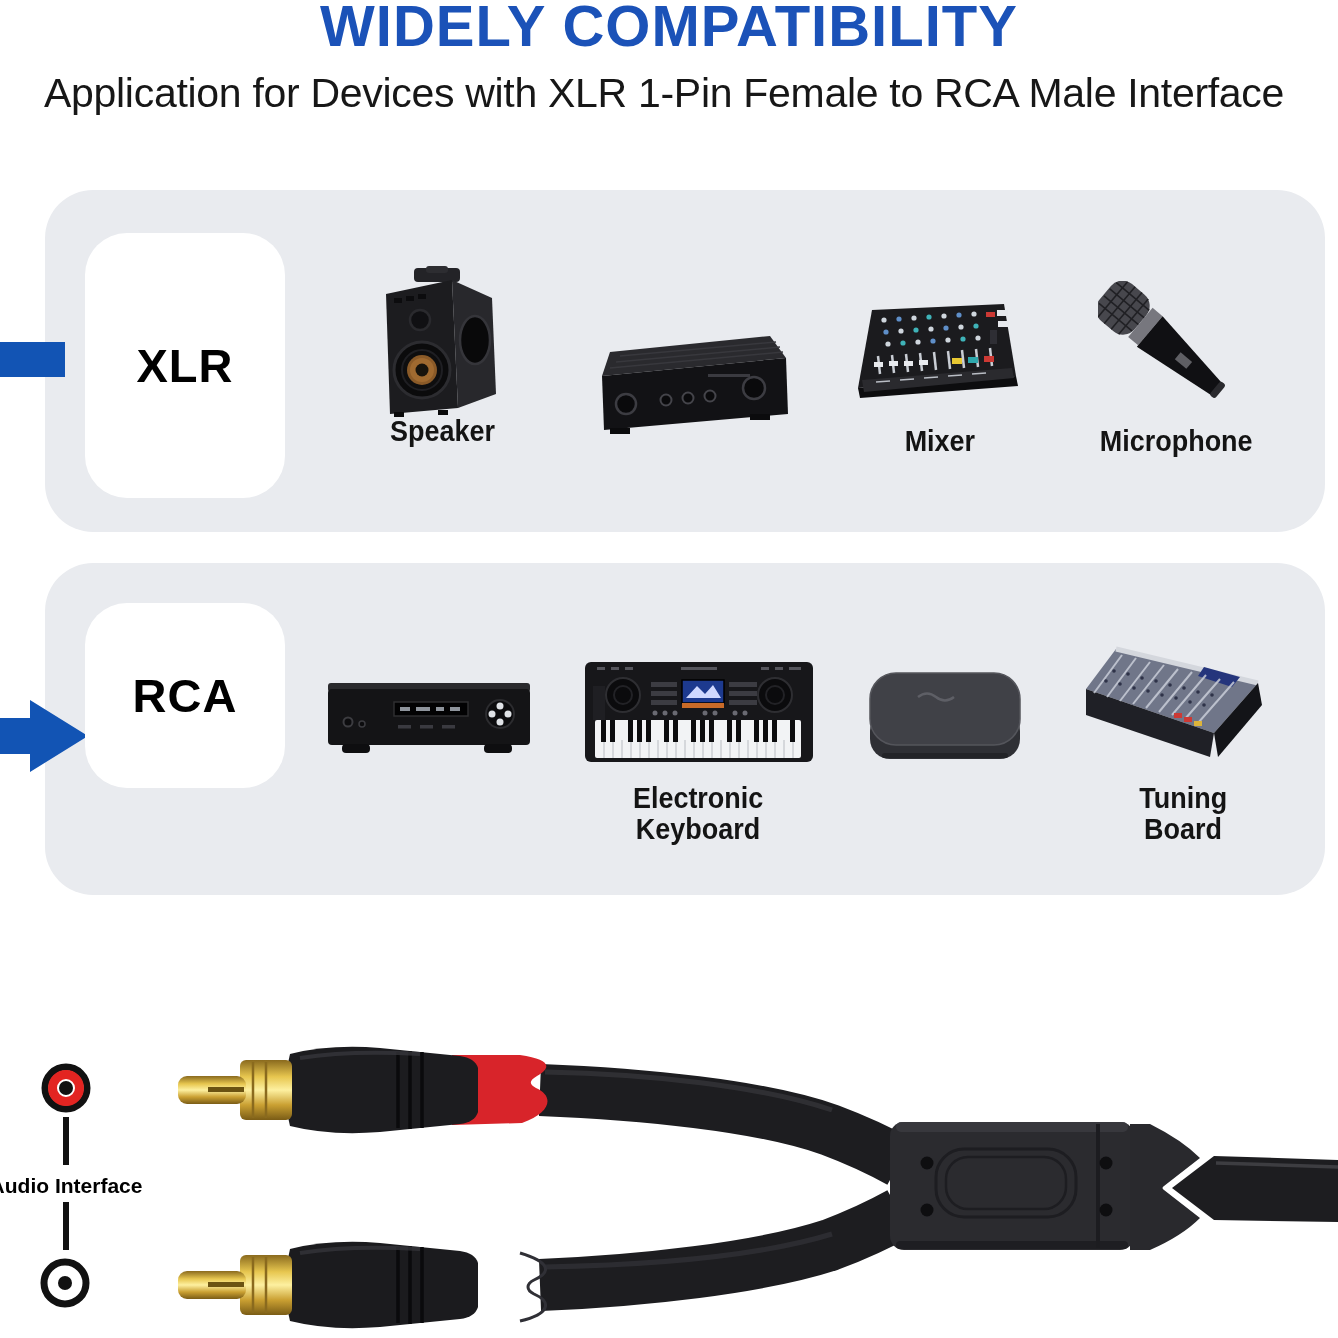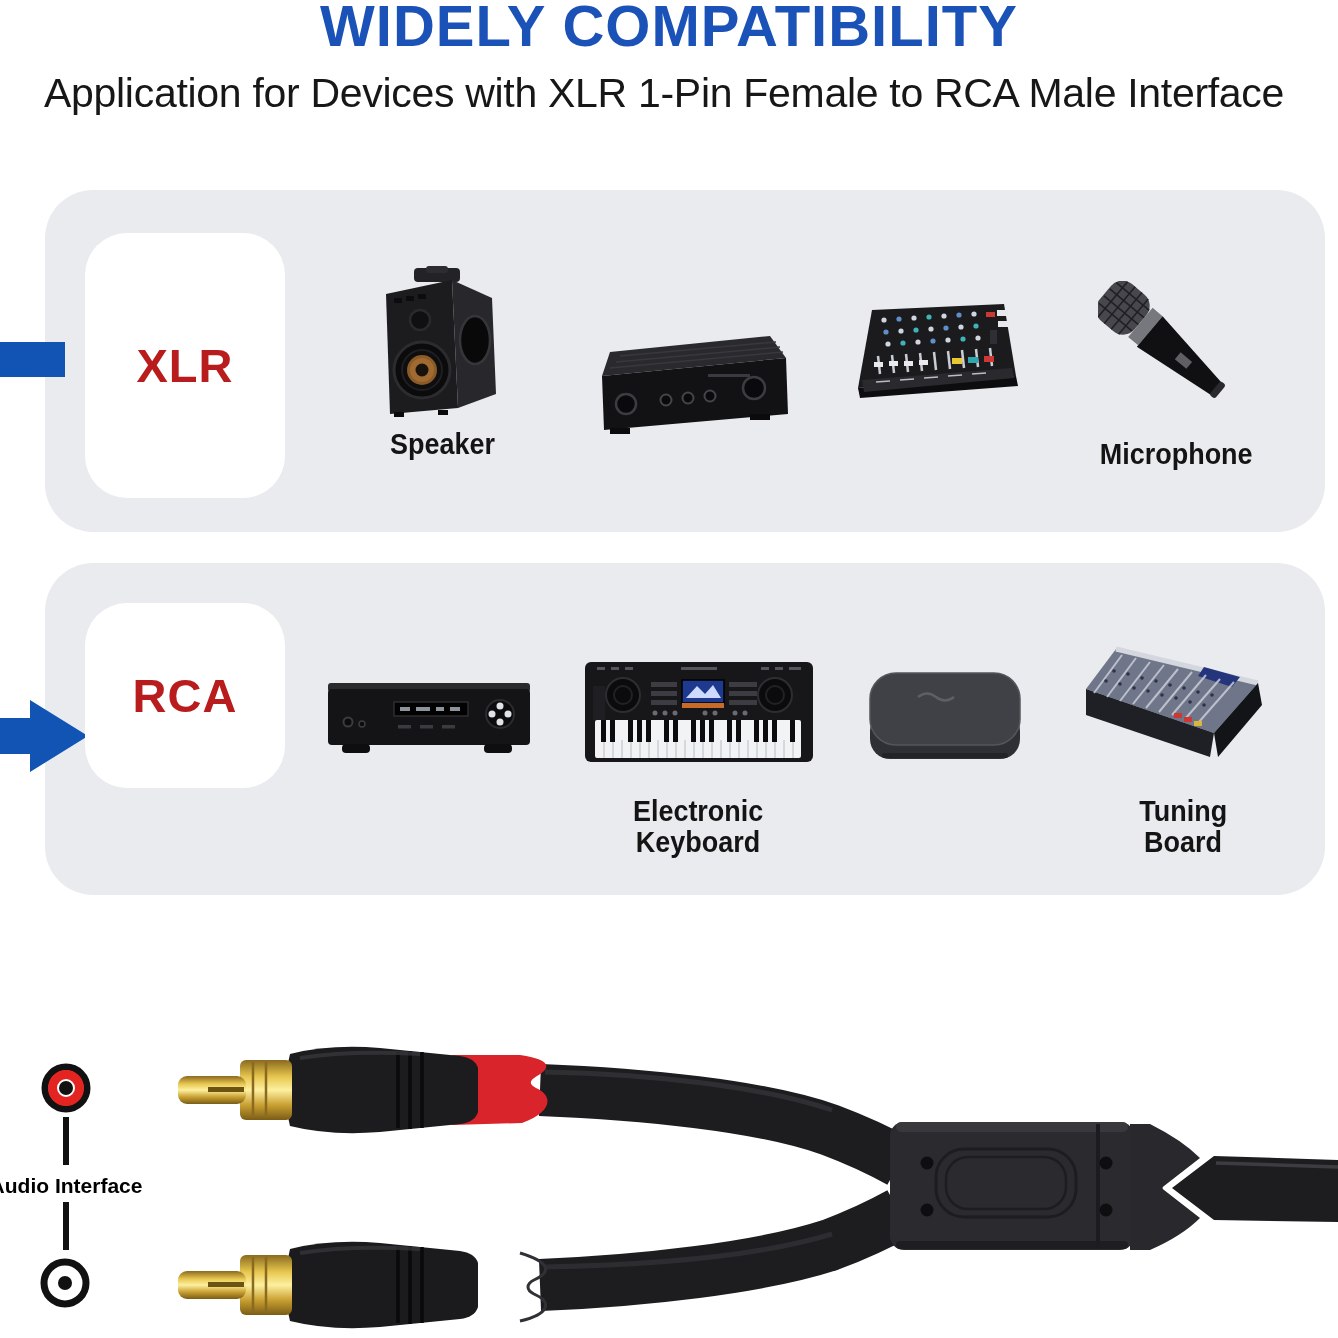--- a/index.html
+++ b/index.html
@@ -12,25 +12,25 @@
   .subtitle{left:50%;top:70px;transform:translateX(-50.4%);white-space:nowrap;
             font-size:41px;color:#171717;letter-spacing:-0.3px;}
   
   .panel{left:45px;width:1280px;background:#e9ebef;border-radius:48px;}
   .panel.r1{top:190px;height:342px;}
   .panel.r2{top:563px;height:332px;}
   .conn-box{left:85px;width:200px;background:#ffffff;border-radius:42px;
             display:flex;align-items:center;justify-content:center;}
   .conn-box.r1{top:233px;height:265px;}
   .conn-box.r2{top:603px;height:185px;}
-  .conn-label{font-weight:bold;font-size:47px;color:#b91c1c;letter-spacing:1px;}
+  .conn-label{font-weight:bold;font-size:47px;color:#000000;letter-spacing:1px;}
   .blue-bar{left:0;top:342px;width:65px;height:35px;background:#1254b4;}
   
   .dev-label{width:240px;text-align:center;color:#141414;font-weight:bold;font-size:29px;
-             line-height:31px;margin-top:13px;}
+             line-height:31px;}
   .dev-label span{display:inline-block;transform:scaleX(.93);}
   .dev-label .l2{display:block;transform:scaleX(.93);}
 </style>
 </head>
 <body>
 
 <div id="stage">
 
   <div class="abs title">WIDELY COMPATIBILITY</div>
   <div class="abs subtitle">Application for Devices with XLR 1-Pin Female to RCA Male Interface</div>
@@ -149,20 +149,24 @@
       </g>
       <rect x="48" y="7" width="13" height="38" fill="#77777e"></rect>
       <polygon points="61,7 150,20 150,36 61,47" fill="#101013"></polygon>
       <rect x="147" y="19" width="7" height="18" rx="3" fill="#2a2a2e"></rect>
       <rect x="98" y="23" width="15" height="9" fill="#8a8a90" opacity="0.65"></rect>
     </g>
   </svg>
 
   <div class="abs dev-label" style="left:322px;top:416px">
     <span>Speaker</span>
+    <span class="l2"></span>
+  </div>
+  <div class="abs dev-label" style="left:820px;top:426px">
+    <span>Mixer</span>
     <span class="l2"></span>
   </div>
   <div class="abs dev-label" style="left:1056px;top:426px">
     <span>Microphone</span>
     <span class="l2"></span>
   </div>
 
   <div class="abs panel r2"></div>
   <svg class="abs" style="left:0;top:695px" width="95" height="85" viewBox="0 0 95 85">
     <polygon points="0,23 30,23 30,5 88,41 30,77 30,59 0,59" fill="#1254b4"></polygon>

